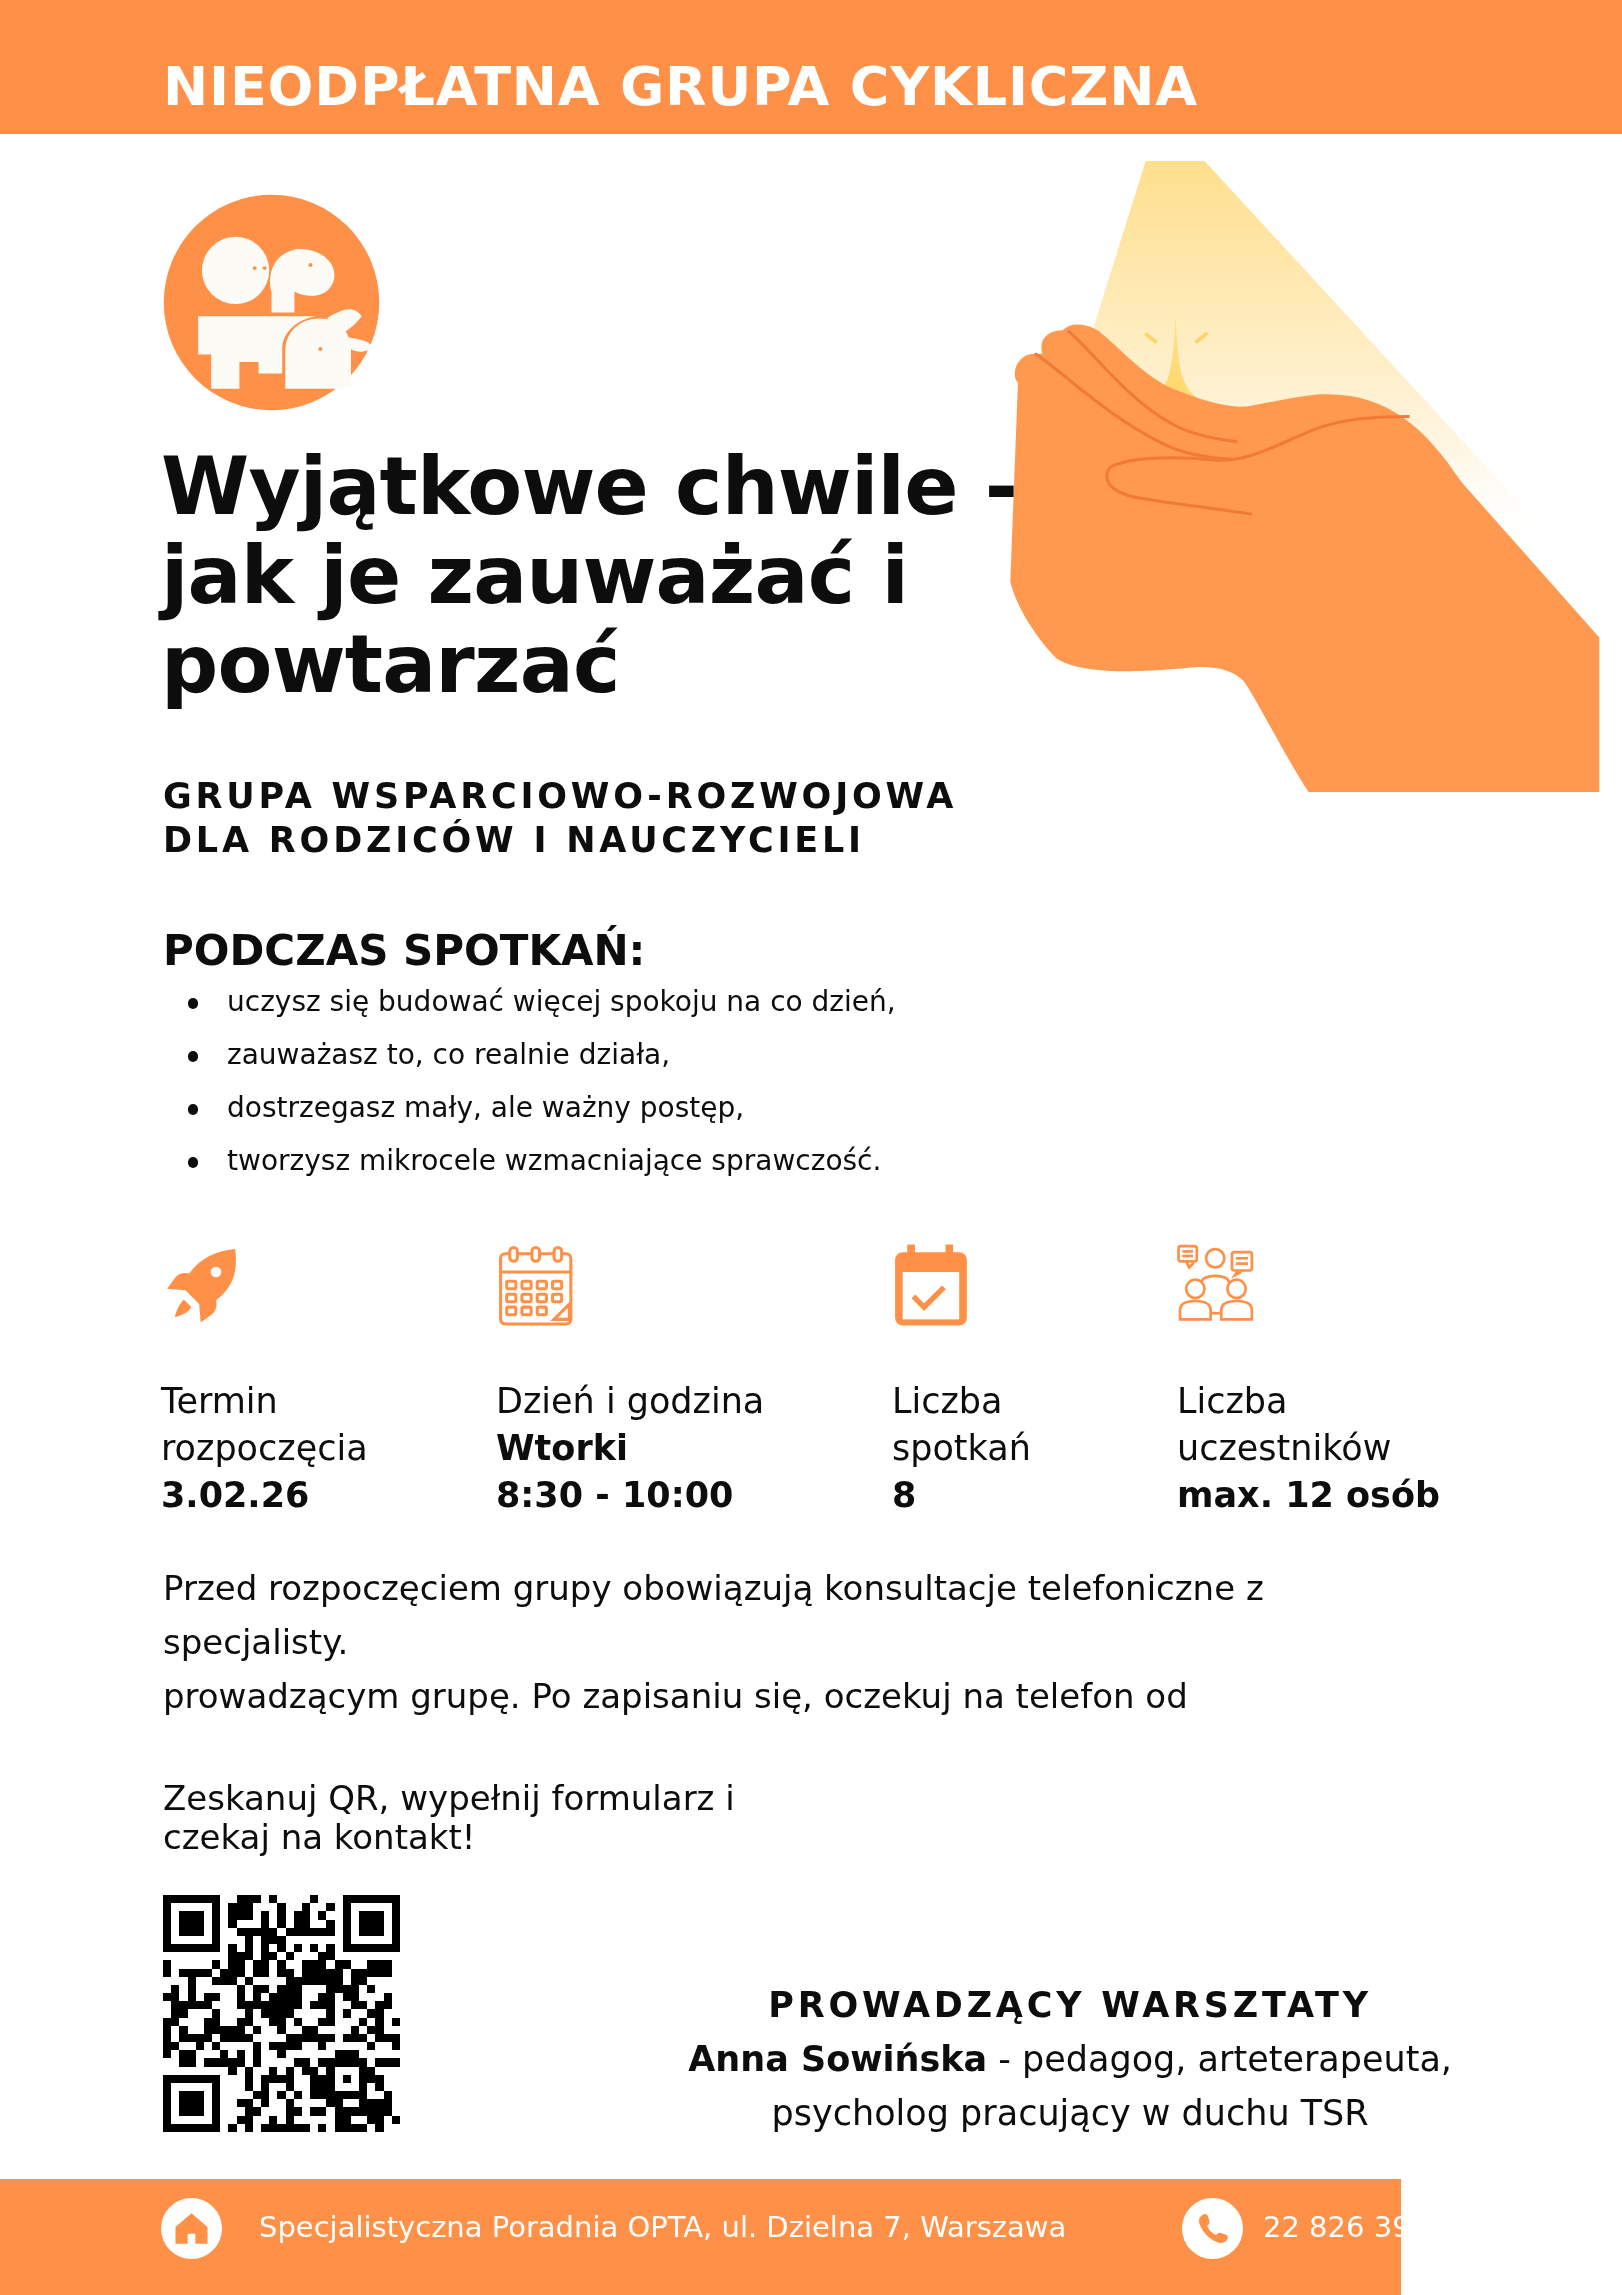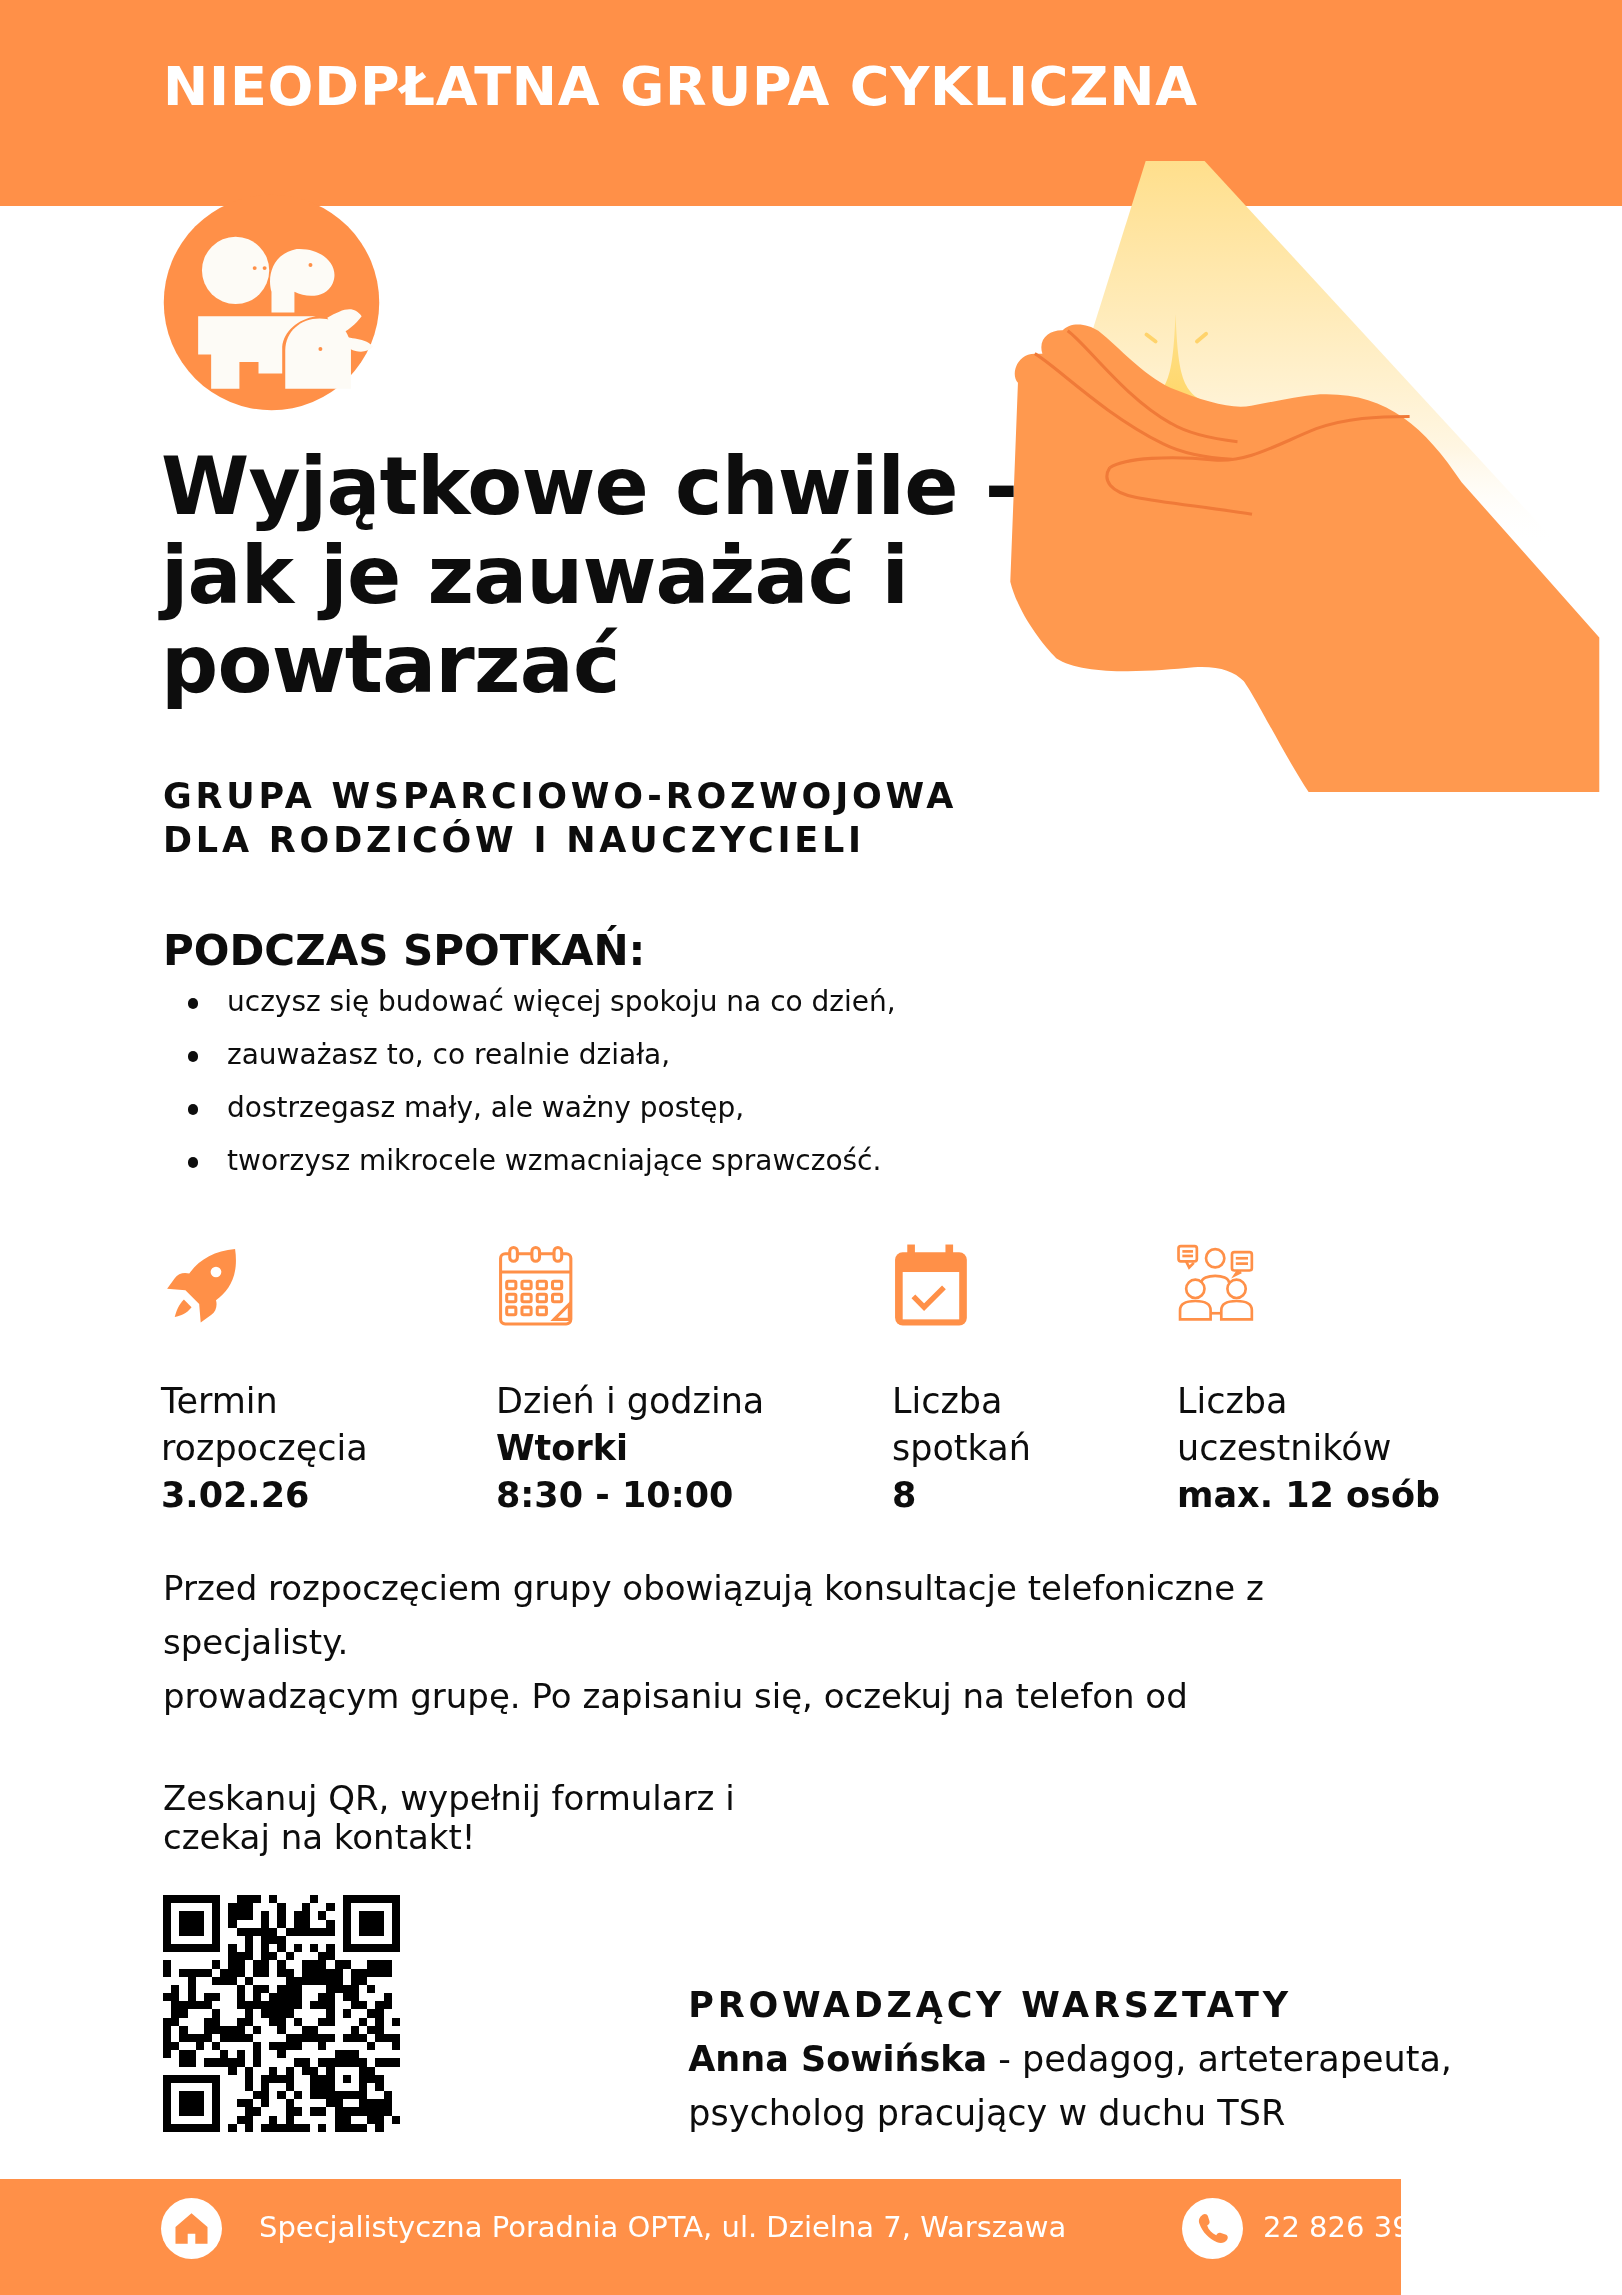--- a/index.html
+++ b/index.html
@@ -1,19 +1,19 @@
 <!DOCTYPE html>
 <html style="font-size:12.2px"><head>
 <meta charset="utf-8">
 <style>
   * { margin:0; padding:0; box-sizing:border-box; }
   html, body { width:1623px; height:2295px; background:#ffffff; overflow:hidden; }
   body { position:relative; font-family:"DejaVu Sans", "Liberation Sans", sans-serif; color:#0d0d0d; }
 
-  .top-banner { position:absolute; left:0; top:0; width:1623px; height:206px; background:#FF9048; }
+  .top-banner { position:absolute; left:0; top:0; width:1623px; height:134px; background:#FF9048; }
   .top-banner .banner-text { position:absolute; left:163px; top:55px; font-size:54px; font-weight:bold; color:#ffffff; letter-spacing:0.8px; white-space:nowrap; }
 
   .light-beam { position:absolute; left:995px; top:161px; width:628px; height:459px; }
   .hand-art { position:absolute; left:995px; top:153px; width:628px; height:842px; }
 
   .logo { position:absolute; left:163px; top:194px; width:217px; height:217px; }
 
   .title { position:absolute; left:161px; top:442px; width:918px; font-size:80px; font-weight:bold; line-height:89px; letter-spacing:-0.8px; }
   .title div { white-space:nowrap; }
 
@@ -28,21 +28,21 @@
   .info-col .icon { width:84px; height:84px; display:block; }
   .info-col .lbl { margin-top:51px; font-size:35px; line-height:47px; white-space:nowrap; }
   .info-col .val { font-size:35px; line-height:47px; font-weight:bold; white-space:nowrap; }
   .col1 { left:161px; } .col2 { left:496px; } .col3 { left:892px; } .col4 { left:1177px; }
 
   .notice { position:absolute; left:163px; top:1561px; width:1301px; font-size:34px; line-height:54px; }
   .qr-prompt { position:absolute; left:163px; top:1779px; width:689px; font-size:34px; line-height:39px; }
 
   .qr { position:absolute; left:163px; top:1895px; width:237px; height:237px; }
 
-  .instructor { position:absolute; right:171px; top:1978px; text-align:left;margin-left:10px; }
+  .instructor { position:absolute; right:171px; top:1978px; text-align:center;margin-left:10px; }
   .instructor .heading { font-size:35px; font-weight:bold; letter-spacing:3.8px; line-height:54px; white-space:nowrap; }
   .instructor .line { font-size:35px; line-height:54px; white-space:nowrap; }
   .instructor .name { font-weight:bold; }
 
   .footer { position:absolute; left:0; top:2179px; width:1401px; height:116px; background:#FF9048; }
   .footer .f-icon { position:absolute; top:19px; width:61px; height:61px; }
   .footer .f-text { position:absolute; top:31px; font-size:29px; color:#ffffff; white-space:nowrap; }
 </style>
 </head>
 <body>

